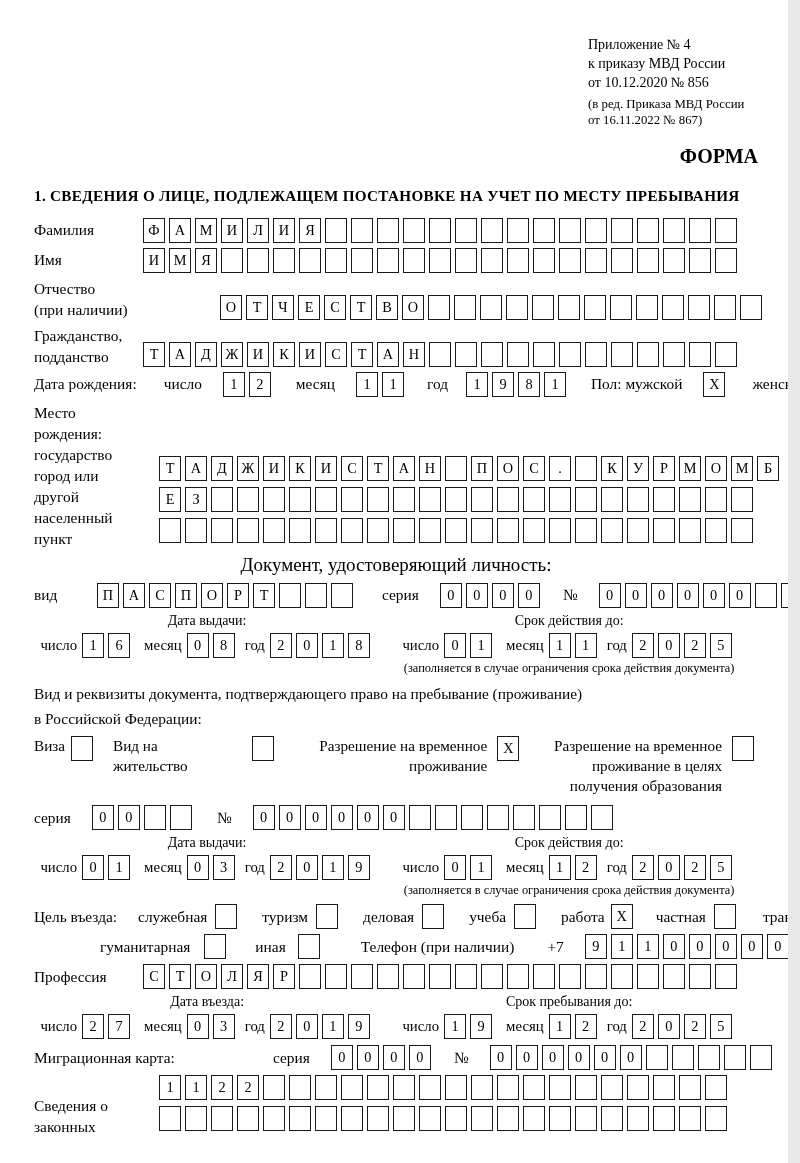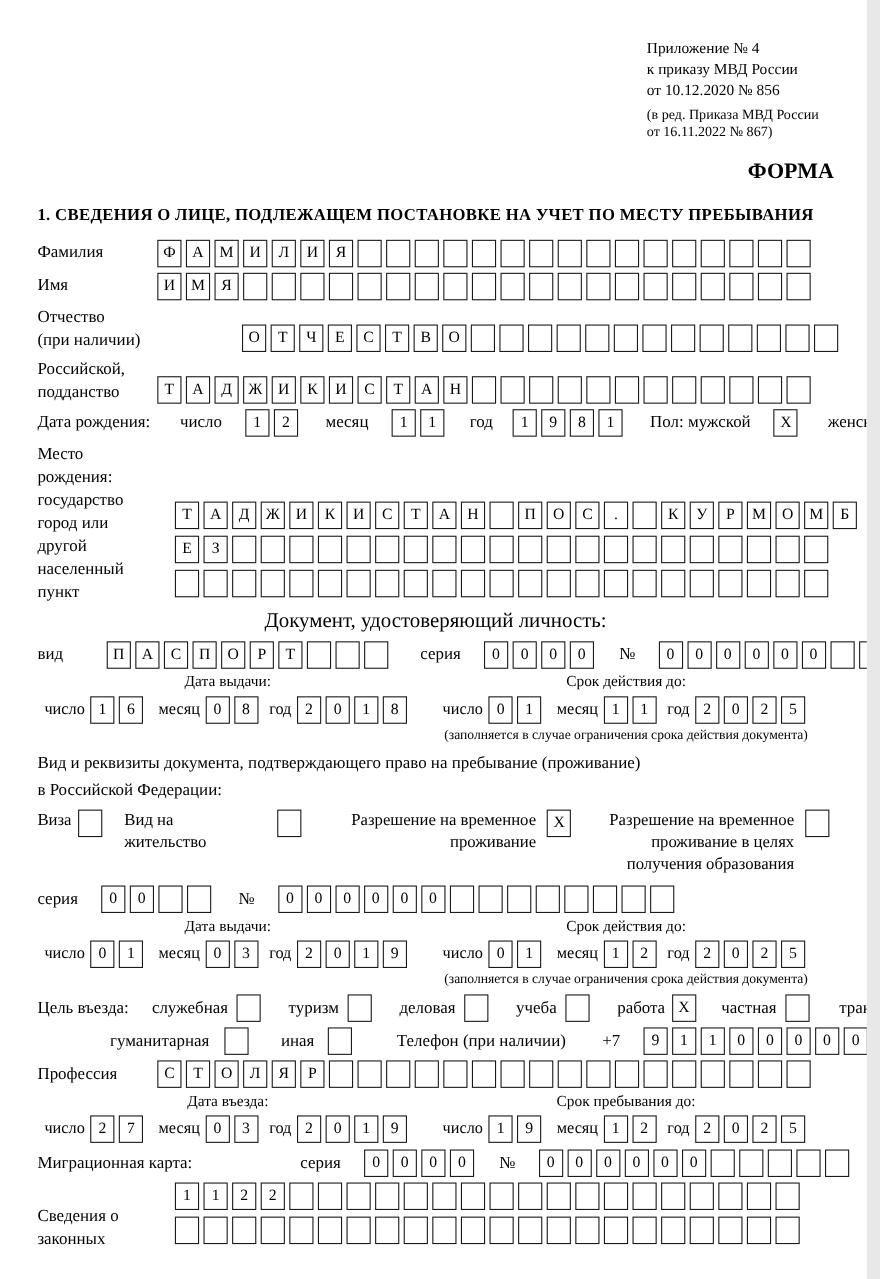--- a/index.html
+++ b/index.html
@@ -156,21 +156,21 @@
         <span class="cell"></span>
         <span class="cell"></span>
         <span class="cell"></span>
         <span class="cell"></span>
         <span class="cell"></span>
       </div>
   </div>
 
   <div class="frow top">
     <div class="lblcol w96">
-      <span>Российской,</span>
+      <span>Гражданство,</span>
       <span>подданство</span>
     </div>
     <div class="cells">
         <span class="cell">Т</span>
         <span class="cell">А</span>
         <span class="cell">Д</span>
         <span class="cell">Ж</span>
         <span class="cell">И</span>
         <span class="cell">К</span>
         <span class="cell">И</span>

